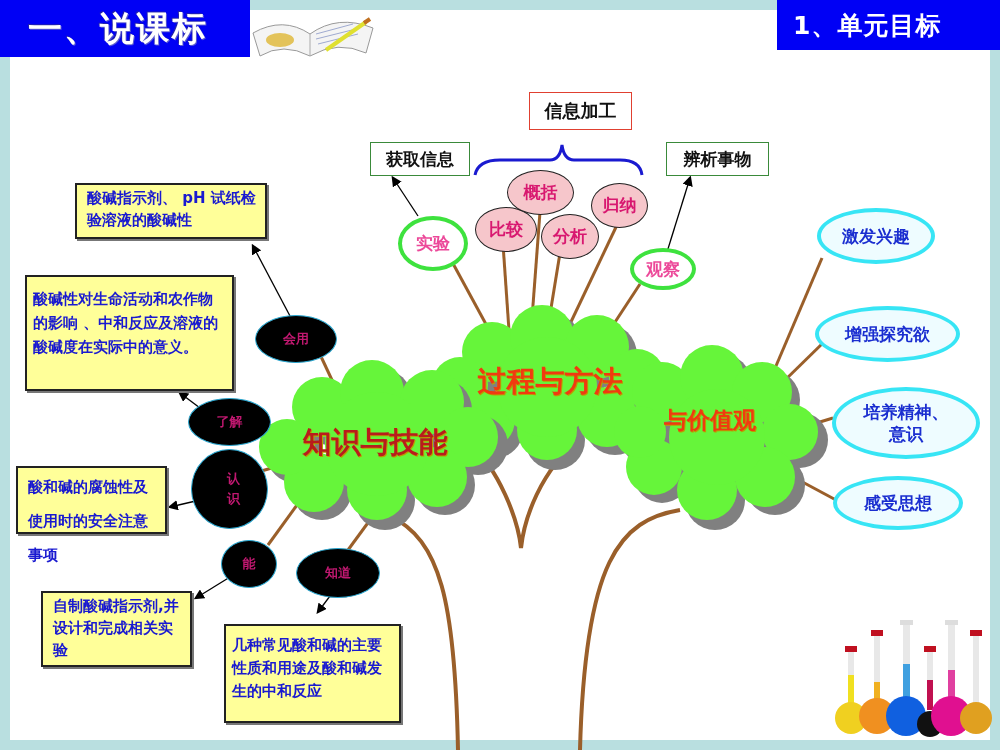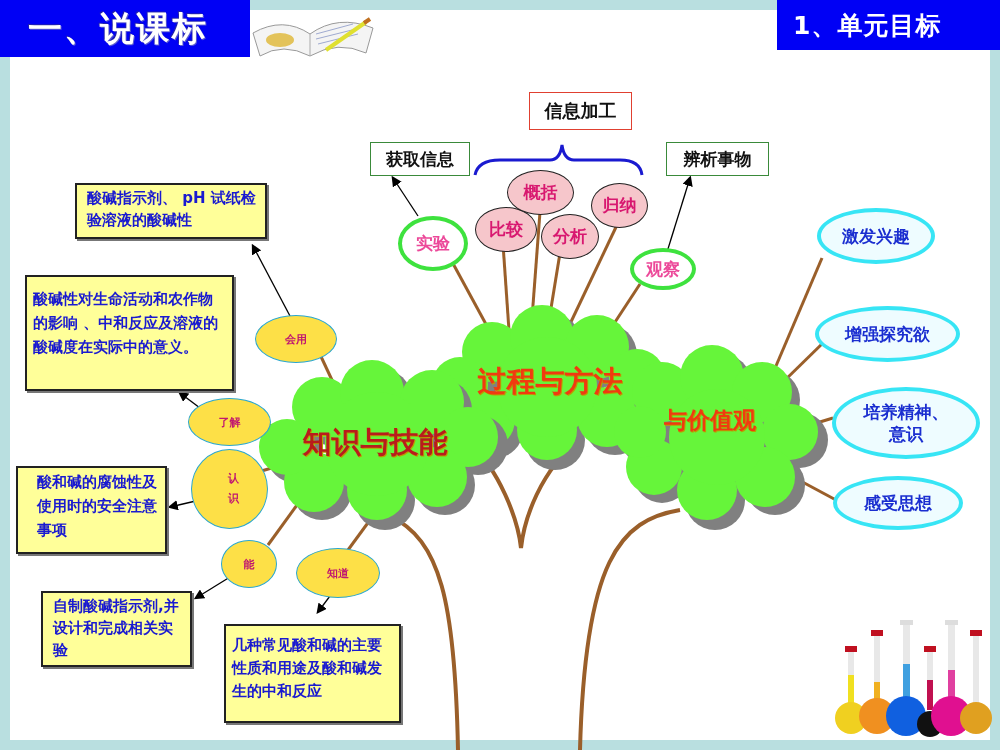--- a/index.html
+++ b/index.html
@@ -40,21 +40,21 @@
   .yellow-box {
     position: absolute; background: #ffff99; border: 2px solid #222;
     color: #1a1ad0; font-size: 15px; font-weight: bold; line-height: 22px;
     box-shadow: 2px 2px 0 #777;
     padding: 2px 6px;
   }
   .ellipse {
     position: absolute; border-radius: 50%;
     display: flex; align-items: center; justify-content: center; text-align: center;
   }
-  .e-cyan { background: #fde047; border: 1.5px solid #2aa7d0; color: #c01870; font-size: 11px; font-weight: bold; }
+  .e-cyan { background: #000000; border: 1.5px solid #2aa7d0; color: #c01870; font-size: 13px; font-weight: bold; }
   .e-pink { background: #f6c6cb; border: 1.5px solid #222; color: #d81870; font-size: 17px; font-weight: bold; }
   .e-green { background: #fff; border: 4px solid #3ee23e; color: #ec4899; font-size: 17px; font-weight: bold; }
   .e-goal { background: #eefcff; border: 4px solid #37e5f5; color: #1a2ed0; font-size: 17px; font-weight: bold; line-height: 22px; }
   .cloud-label {
     position: absolute; color: #f03a10; font-weight: bold; text-align: center;
     text-shadow: 1px 1px 0 #b8a000;
   }
 </style>
 </head>
 <body>
@@ -242,21 +242,21 @@
 <div class="ellipse e-cyan" style="left:296px;top:548px;width:84px;height:50px;">
   <span>知道</span>
 </div>
 
 <div class="yellow-box" style="left:75px;top:183px;width:192px;height:56px;padding-left:10px;">
   <span>酸碱指示剂、 pH 试纸检验溶液的酸碱性</span>
 </div>
 <div class="yellow-box" style="left:25px;top:275px;width:209px;height:116px;padding-top:10px;line-height:24px;">
   <span>酸碱性对生命活动和农作物的影响 、中和反应及溶液的酸碱度在实际中的意义。</span>
 </div>
-<div class="yellow-box" style="left:16px;top:466px;width:151px;height:88px;padding-left:19px;line-height:24px;">
+<div class="yellow-box" style="left:16px;top:466px;width:151px;height:68px;padding-left:10px;line-height:34px;">
   <span>酸和碱的腐蚀性及使用时的安全注意事项</span>
 </div>
 <div class="yellow-box" style="left:41px;top:591px;width:151px;height:76px;padding-left:10px;">
   <span>自制酸碱指示剂,并设计和完成相关实验</span>
 </div>
 <div class="yellow-box" style="left:224px;top:624px;width:177px;height:99px;padding-top:8px;line-height:23px;">
   <span>几种常见酸和碱的主要性质和用途及酸和碱发生的中和反应</span>
 </div>
 
 <div class="ellipse e-goal" style="left:817px;top:208px;width:118px;height:56px;">

